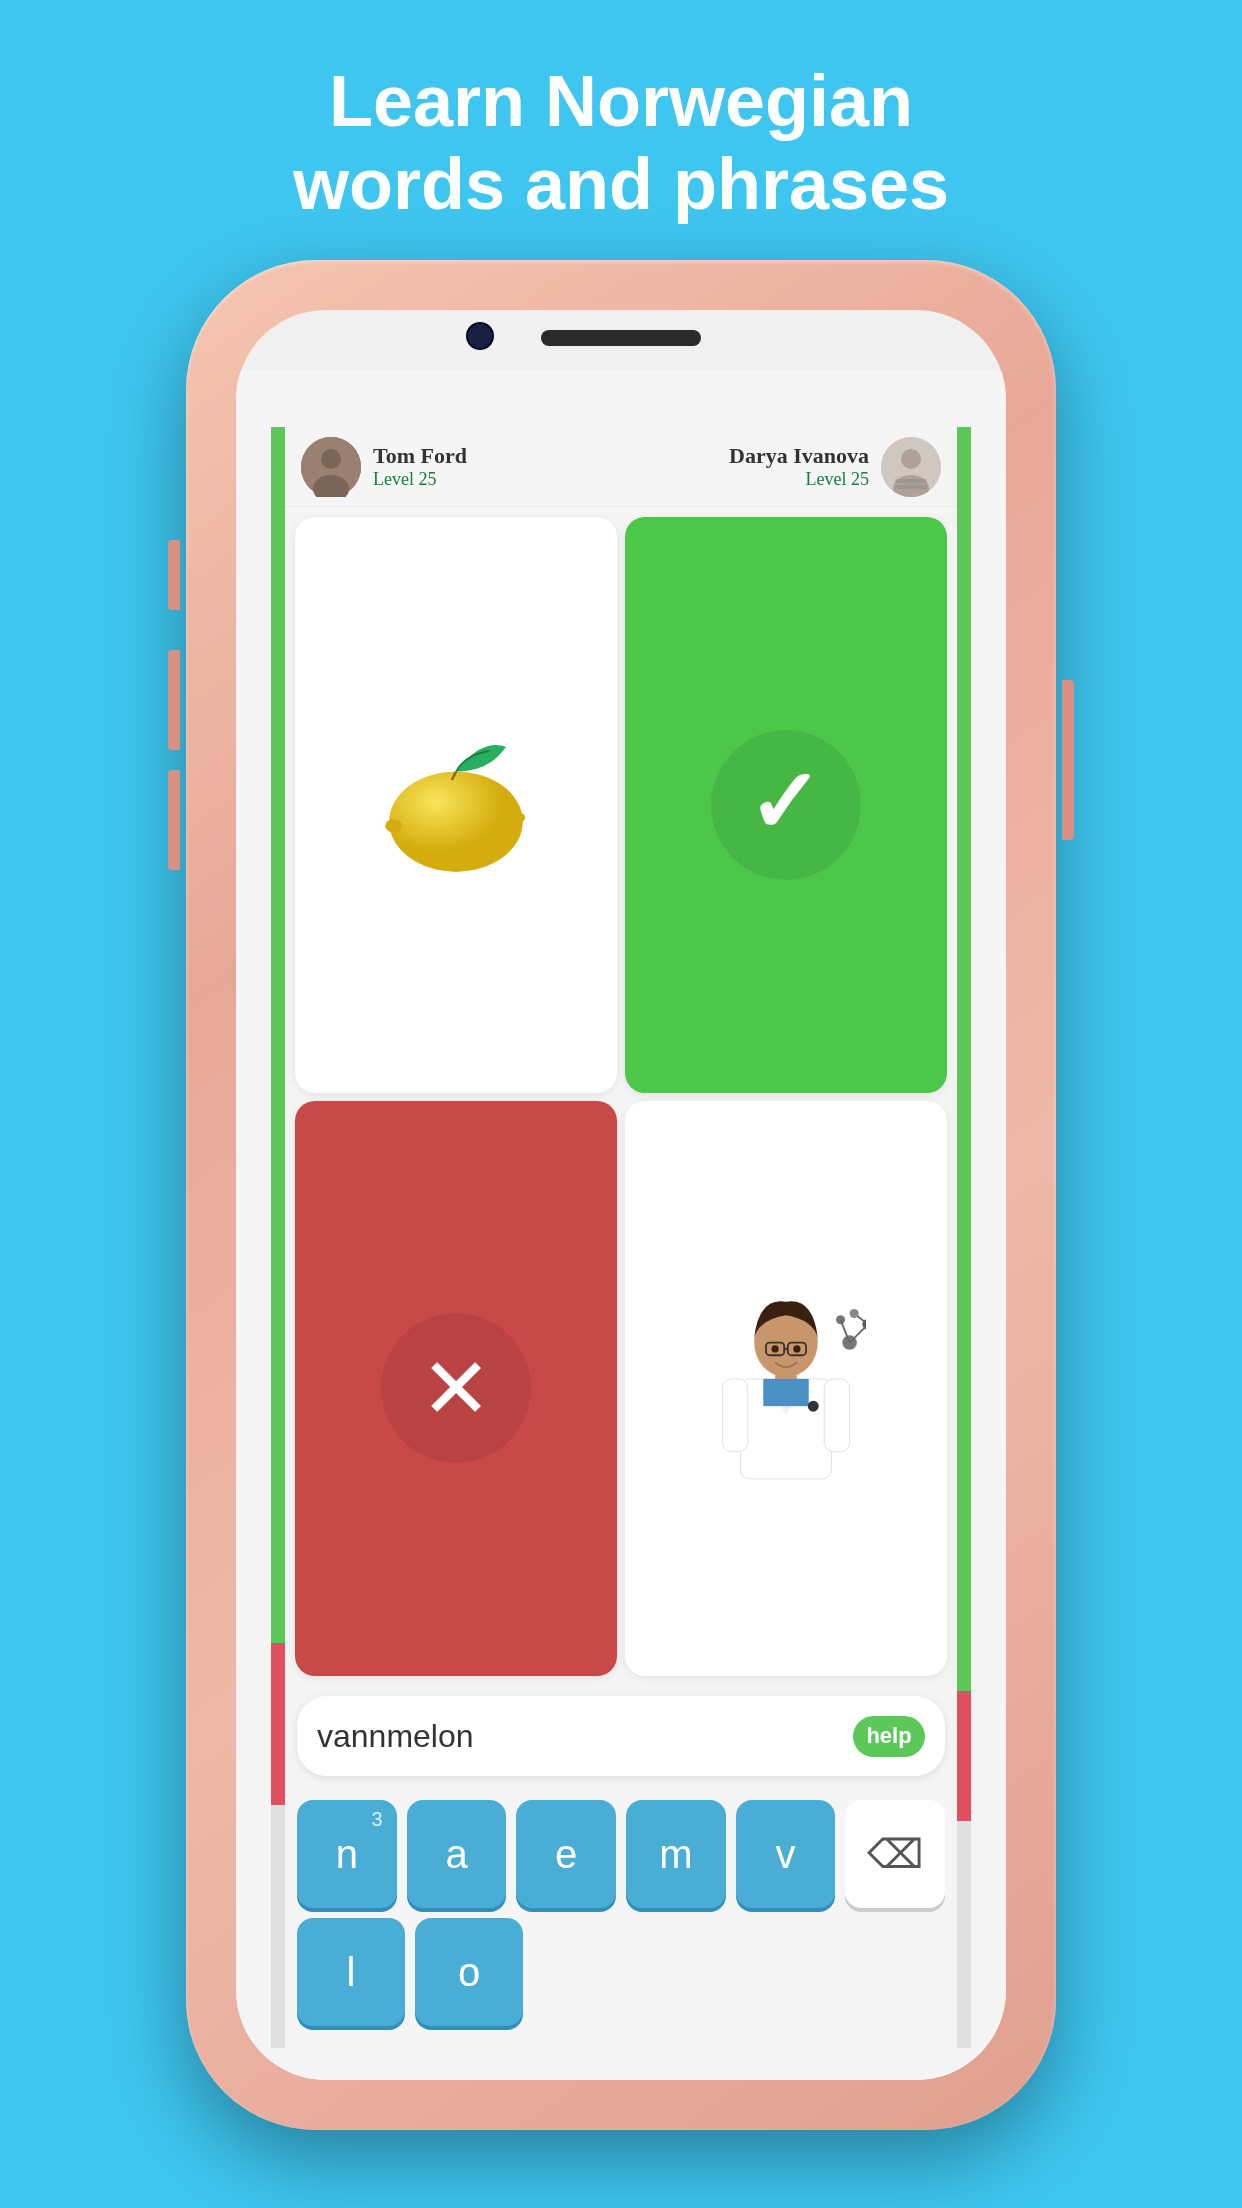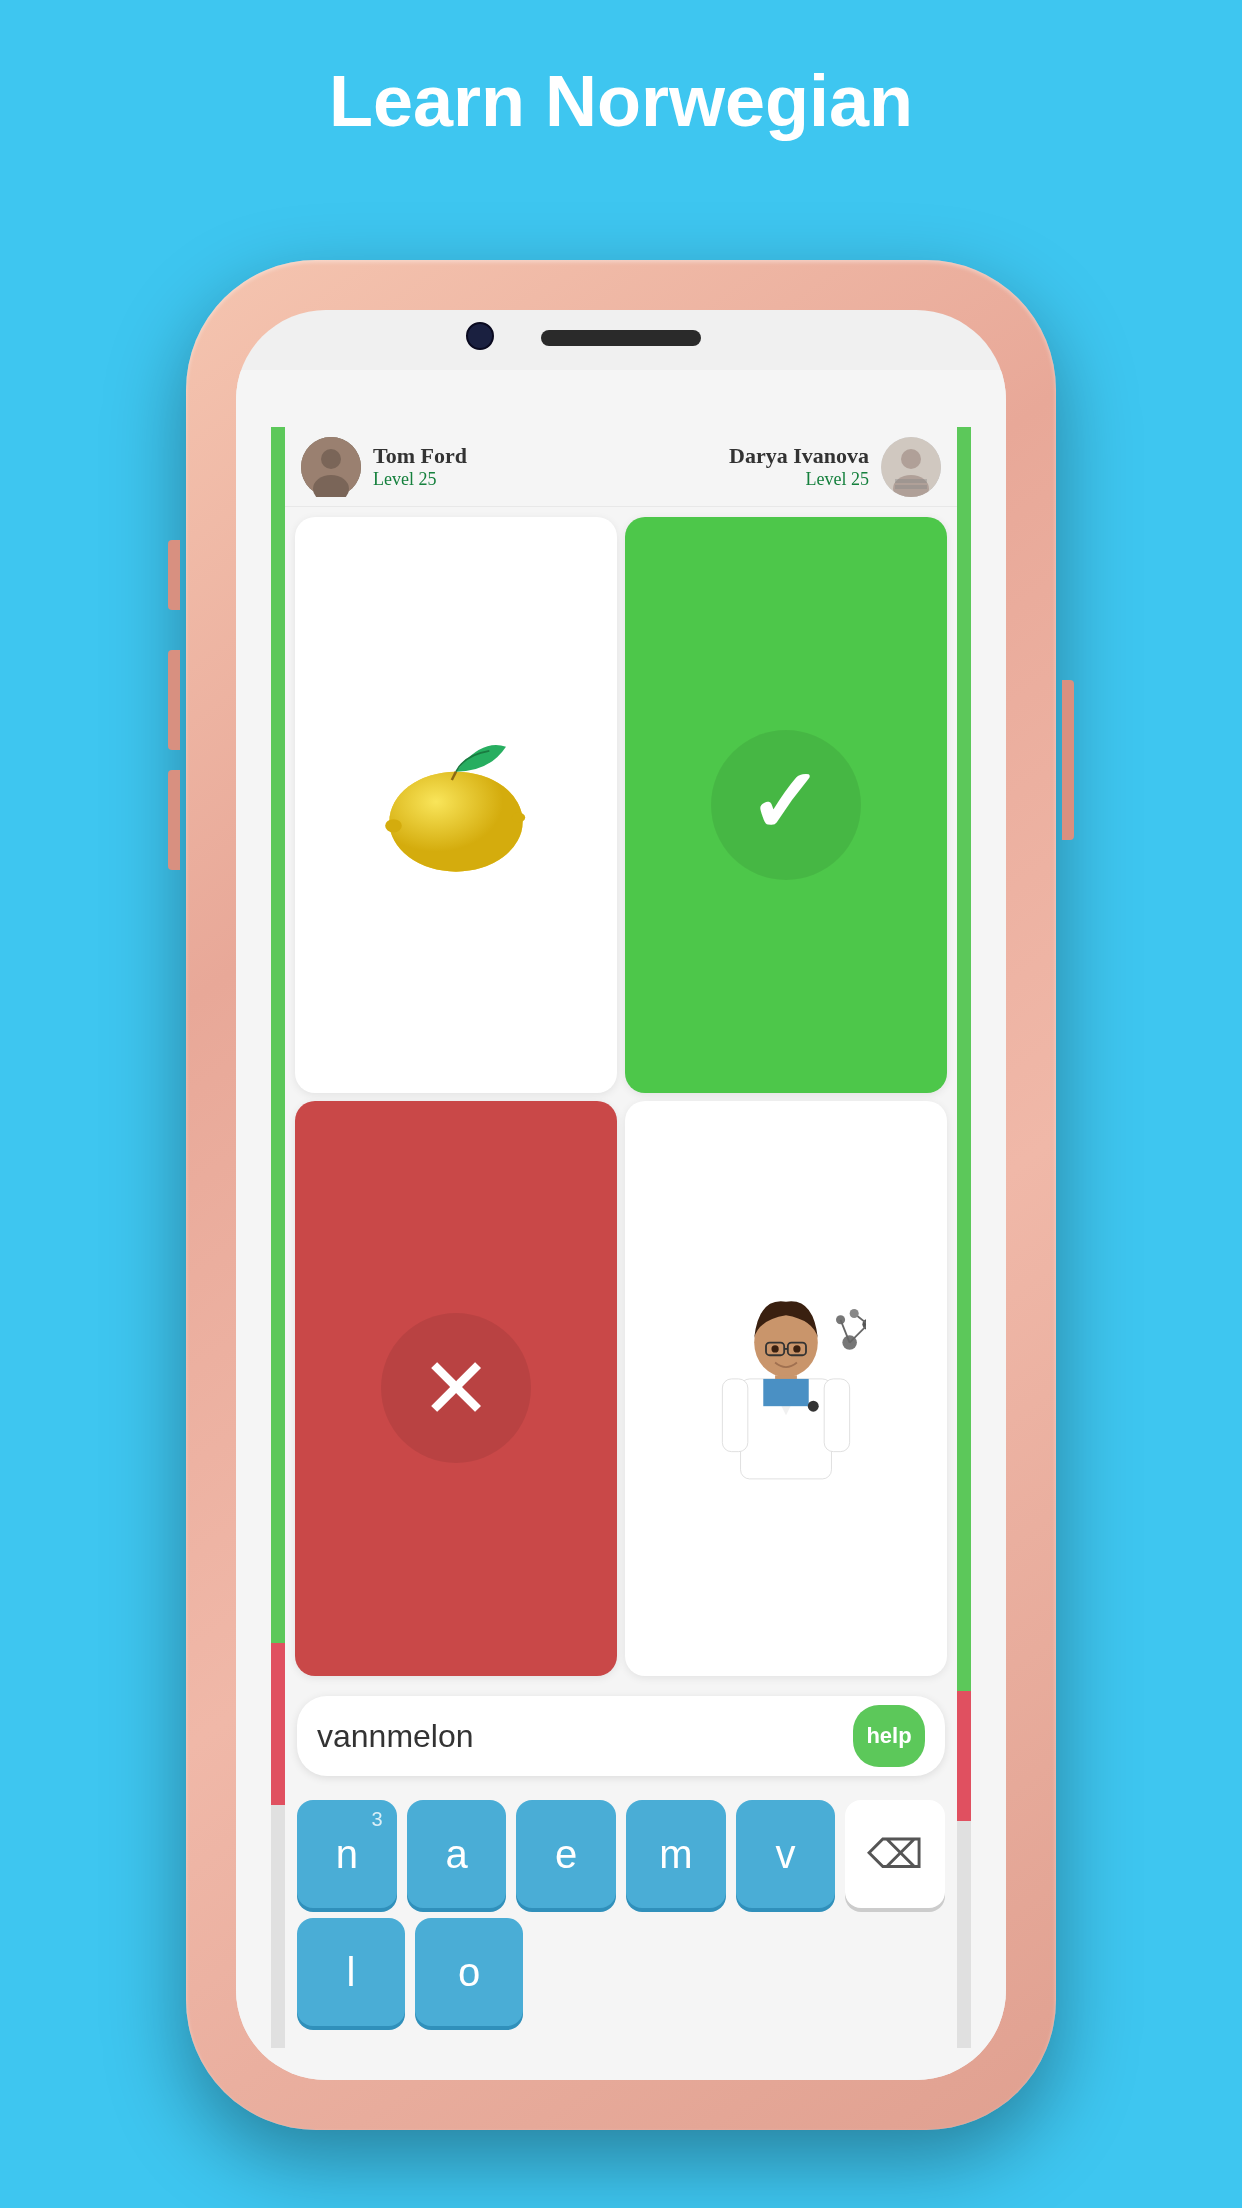--- a/index.html
+++ b/index.html
@@ -325,21 +325,21 @@
 
     .word-text {
       flex: 1;
       font-size: 32px;
       color: #333;
       font-weight: 400;
     }
 
     .help-btn {
       width: 72px;
-      height: 62px;
+      height: 41px;
       background: #5CC85A;
       border-radius: 26px;
       display: flex;
       align-items: center;
       justify-content: center;
       color: white;
       font-size: 22px;
       font-weight: 600;
       flex-shrink: 0;
     }
@@ -394,20 +394,21 @@
     .delete-icon {
       font-size: 40px;
       color: #555;
     }
   </style>
 </head>
 <body>
 
 <div class="page-title">
   <span>Learn Norwegian</span><br>
+  <span>words and phrases</span>
 </div>
 
 <div class="phone-wrap">
   <div class="phone-outer">
 
     <div class="btn-side-left-top"></div>
     <div class="btn-side-left-mid1"></div>
     <div class="btn-side-left-mid2"></div>
     <div class="btn-side-right"></div>
 

